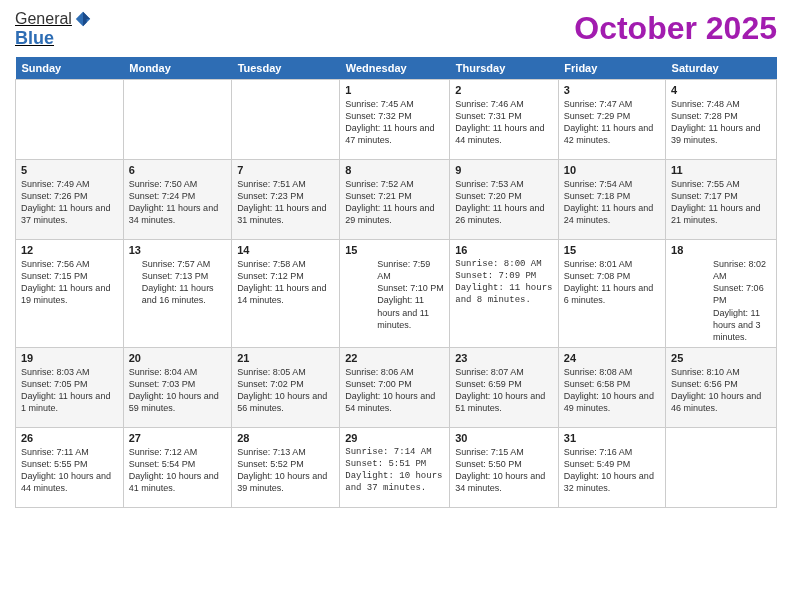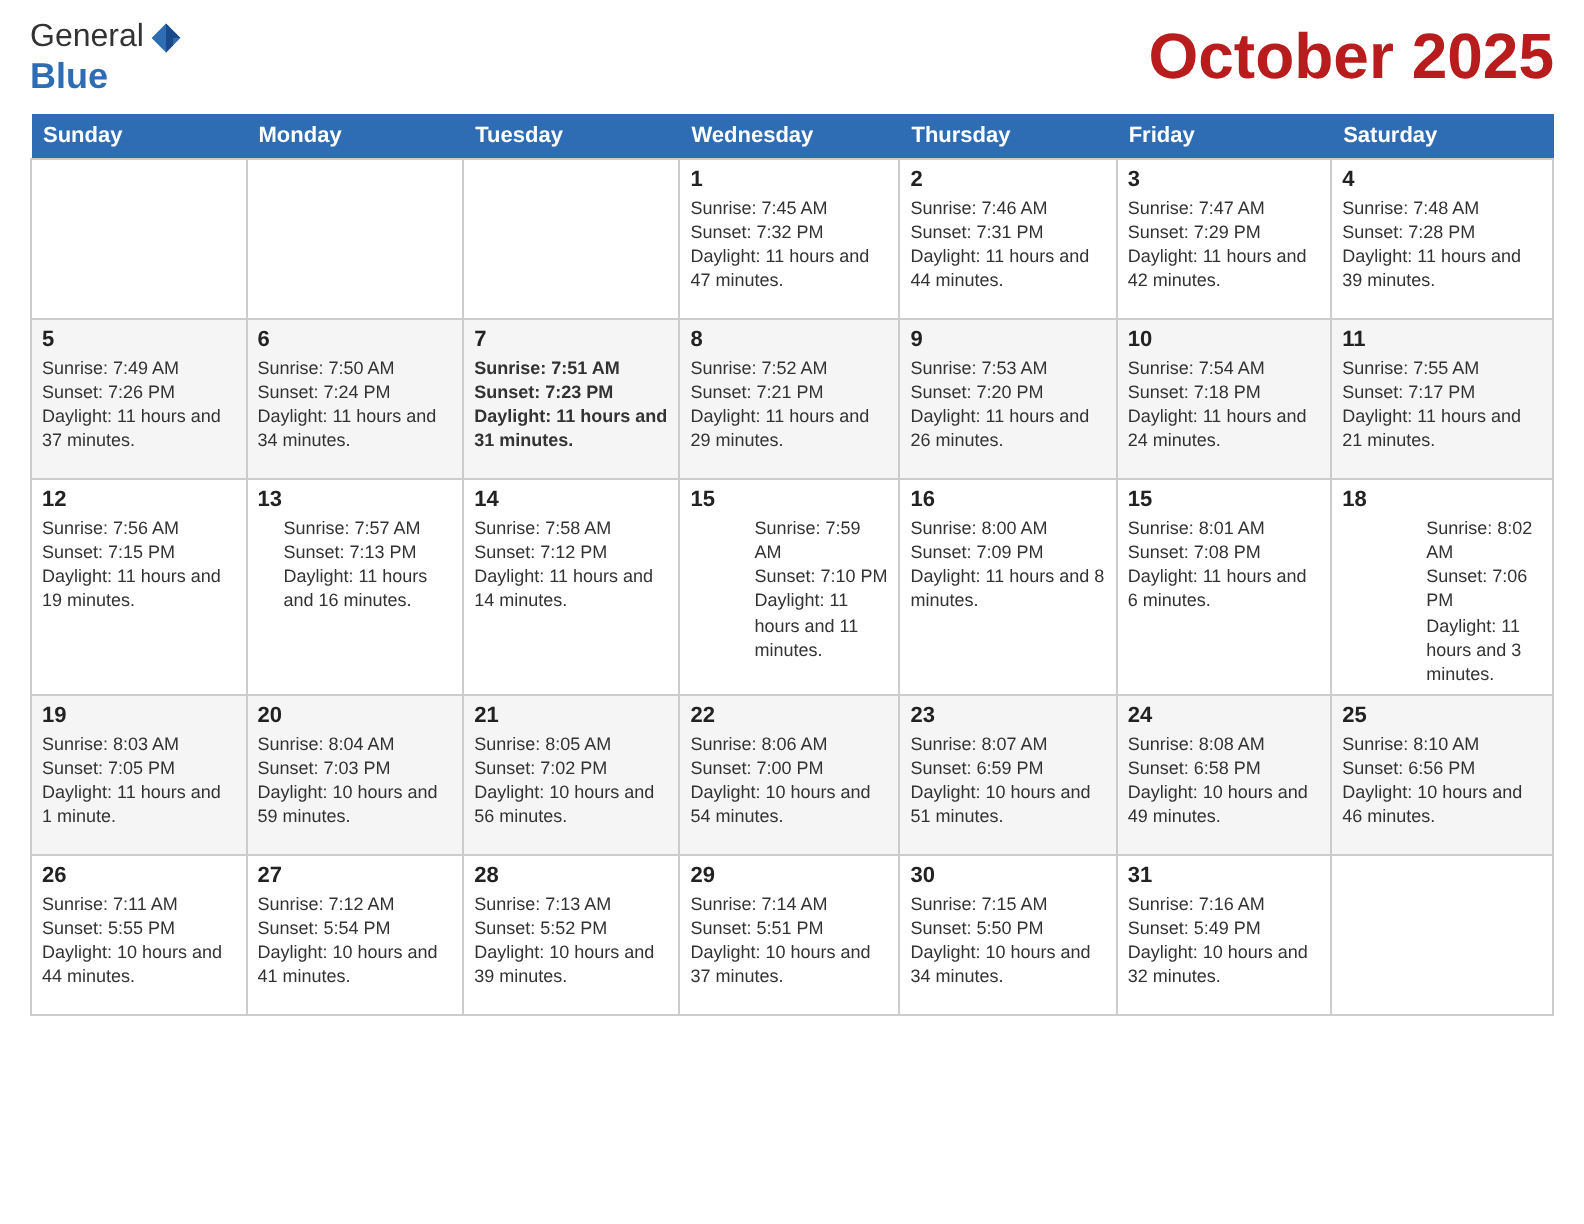--- a/index.html
+++ b/index.html
@@ -15,35 +15,36 @@
       padding: 10px 15px;
     }
     .header {
       display: flex;
       justify-content: space-between;
       align-items: flex-start;
       margin-bottom: 8px;
     }
     .logo {
       display: flex;
+      text-decoration: underline;
     }
     .logo-general { color: #333; }
     .logo-blue { color: #2e6db4; }
     .logo-icon {
       width: 18px;
       height: 18px;
       margin-left: 2px;
     }
     .title-block {
       text-align: right;
     }
     .month-title {
       font-size: 32px;
       font-weight: bold;
-      color: #b91c1c;
+      color: #a21caf;
     }
     .location {
       font-size: 14px;
       color: #555;
     }
     table {
       width: 100%;
       border-collapse: collapse;
       font-size: 10px;
       padding-left: 21px;
@@ -152,21 +153,21 @@
 Daylight: 11 hours and 37 minutes.</div>
           </td>
           <td>
             <div class="day-num">6</div>
             <div class="day-info" style="white-space: pre-line;">Sunrise: 7:50 AM
 Sunset: 7:24 PM
 Daylight: 11 hours and 34 minutes.</div>
           </td>
           <td>
             <div class="day-num">7</div>
-            <div class="day-info" style="white-space: pre-line; font-weight: bold;">Sunrise: 7:51 AM
+            <div class="day-info" style="white-space: pre-line;">Sunrise: 7:51 AM
 Sunset: 7:23 PM
 Daylight: 11 hours and 31 minutes.</div>
           </td>
           <td>
             <div class="day-num">8</div>
             <div class="day-info" style="white-space: pre-line;">Sunrise: 7:52 AM
 Sunset: 7:21 PM
 Daylight: 11 hours and 29 minutes.</div>
           </td>
           <td>
@@ -208,21 +209,21 @@
 Daylight: 11 hours and 14 minutes.</div>
           </td>
           <td>
             <div class="day-num">15</div>
             <div class="day-info" style="white-space: pre-line; margin-left: 32px;">Sunrise: 7:59 AM
 Sunset: 7:10 PM
 Daylight: 11 hours and 11 minutes.</div>
           </td>
           <td>
             <div class="day-num">16</div>
-            <div class="day-info" style="white-space: pre-line;">Sunrise: 8:00 AM
+            <div class="day-info" style="white-space: pre-line; font-family: Liberation Mono, monospace;">Sunrise: 8:00 AM
 Sunset: 7:09 PM
 Daylight: 11 hours and 8 minutes.</div>
           </td>
           <td>
             <div class="day-num">15</div>
             <div class="day-info" style="white-space: pre-line;">Sunrise: 8:01 AM
 Sunset: 7:08 PM
 Daylight: 11 hours and 6 minutes.</div>
           </td>
           <td>
@@ -290,21 +291,21 @@
 Daylight: 10 hours and 41 minutes.</div>
           </td>
           <td>
             <div class="day-num">28</div>
             <div class="day-info" style="white-space: pre-line;">Sunrise: 7:13 AM
 Sunset: 5:52 PM
 Daylight: 10 hours and 39 minutes.</div>
           </td>
           <td>
             <div class="day-num">29</div>
-            <div class="day-info" style="white-space: pre-line;">Sunrise: 7:14 AM
+            <div class="day-info" style="white-space: pre-line; font-family: Liberation Mono, monospace;">Sunrise: 7:14 AM
 Sunset: 5:51 PM
 Daylight: 10 hours and 37 minutes.</div>
           </td>
           <td>
             <div class="day-num">30</div>
             <div class="day-info" style="white-space: pre-line;">Sunrise: 7:15 AM
 Sunset: 5:50 PM
 Daylight: 10 hours and 34 minutes.</div>
           </td>
           <td>

